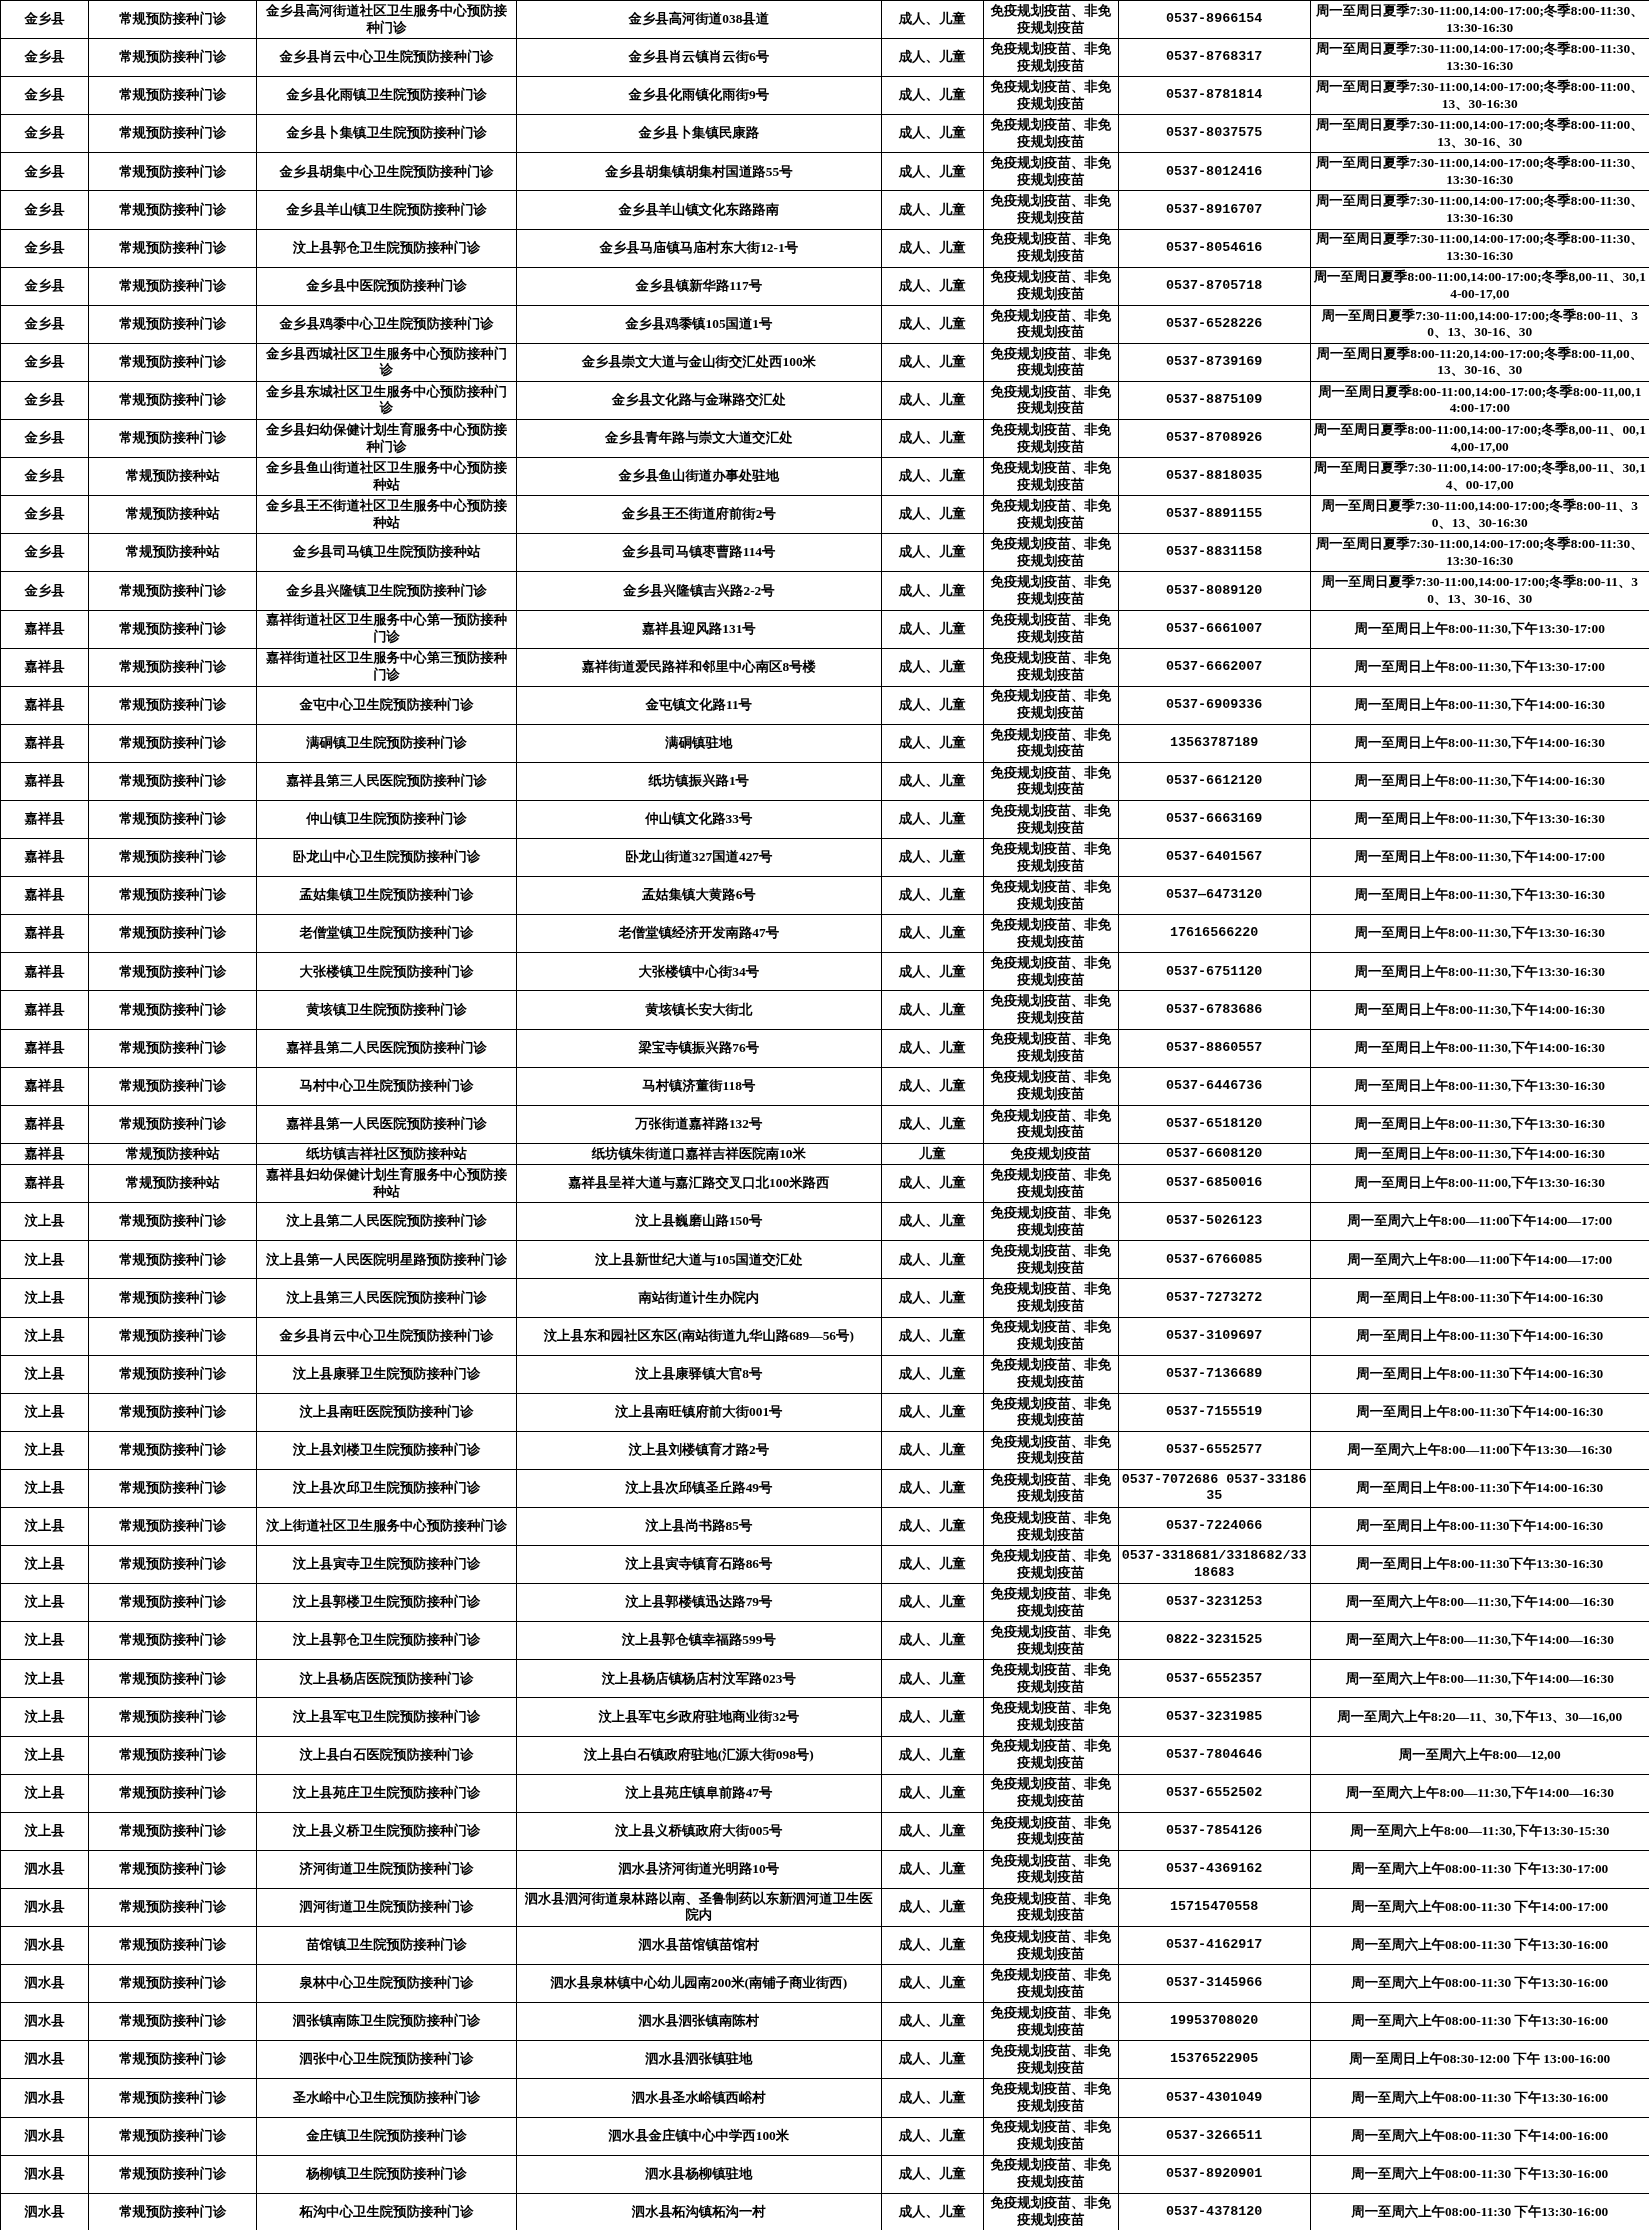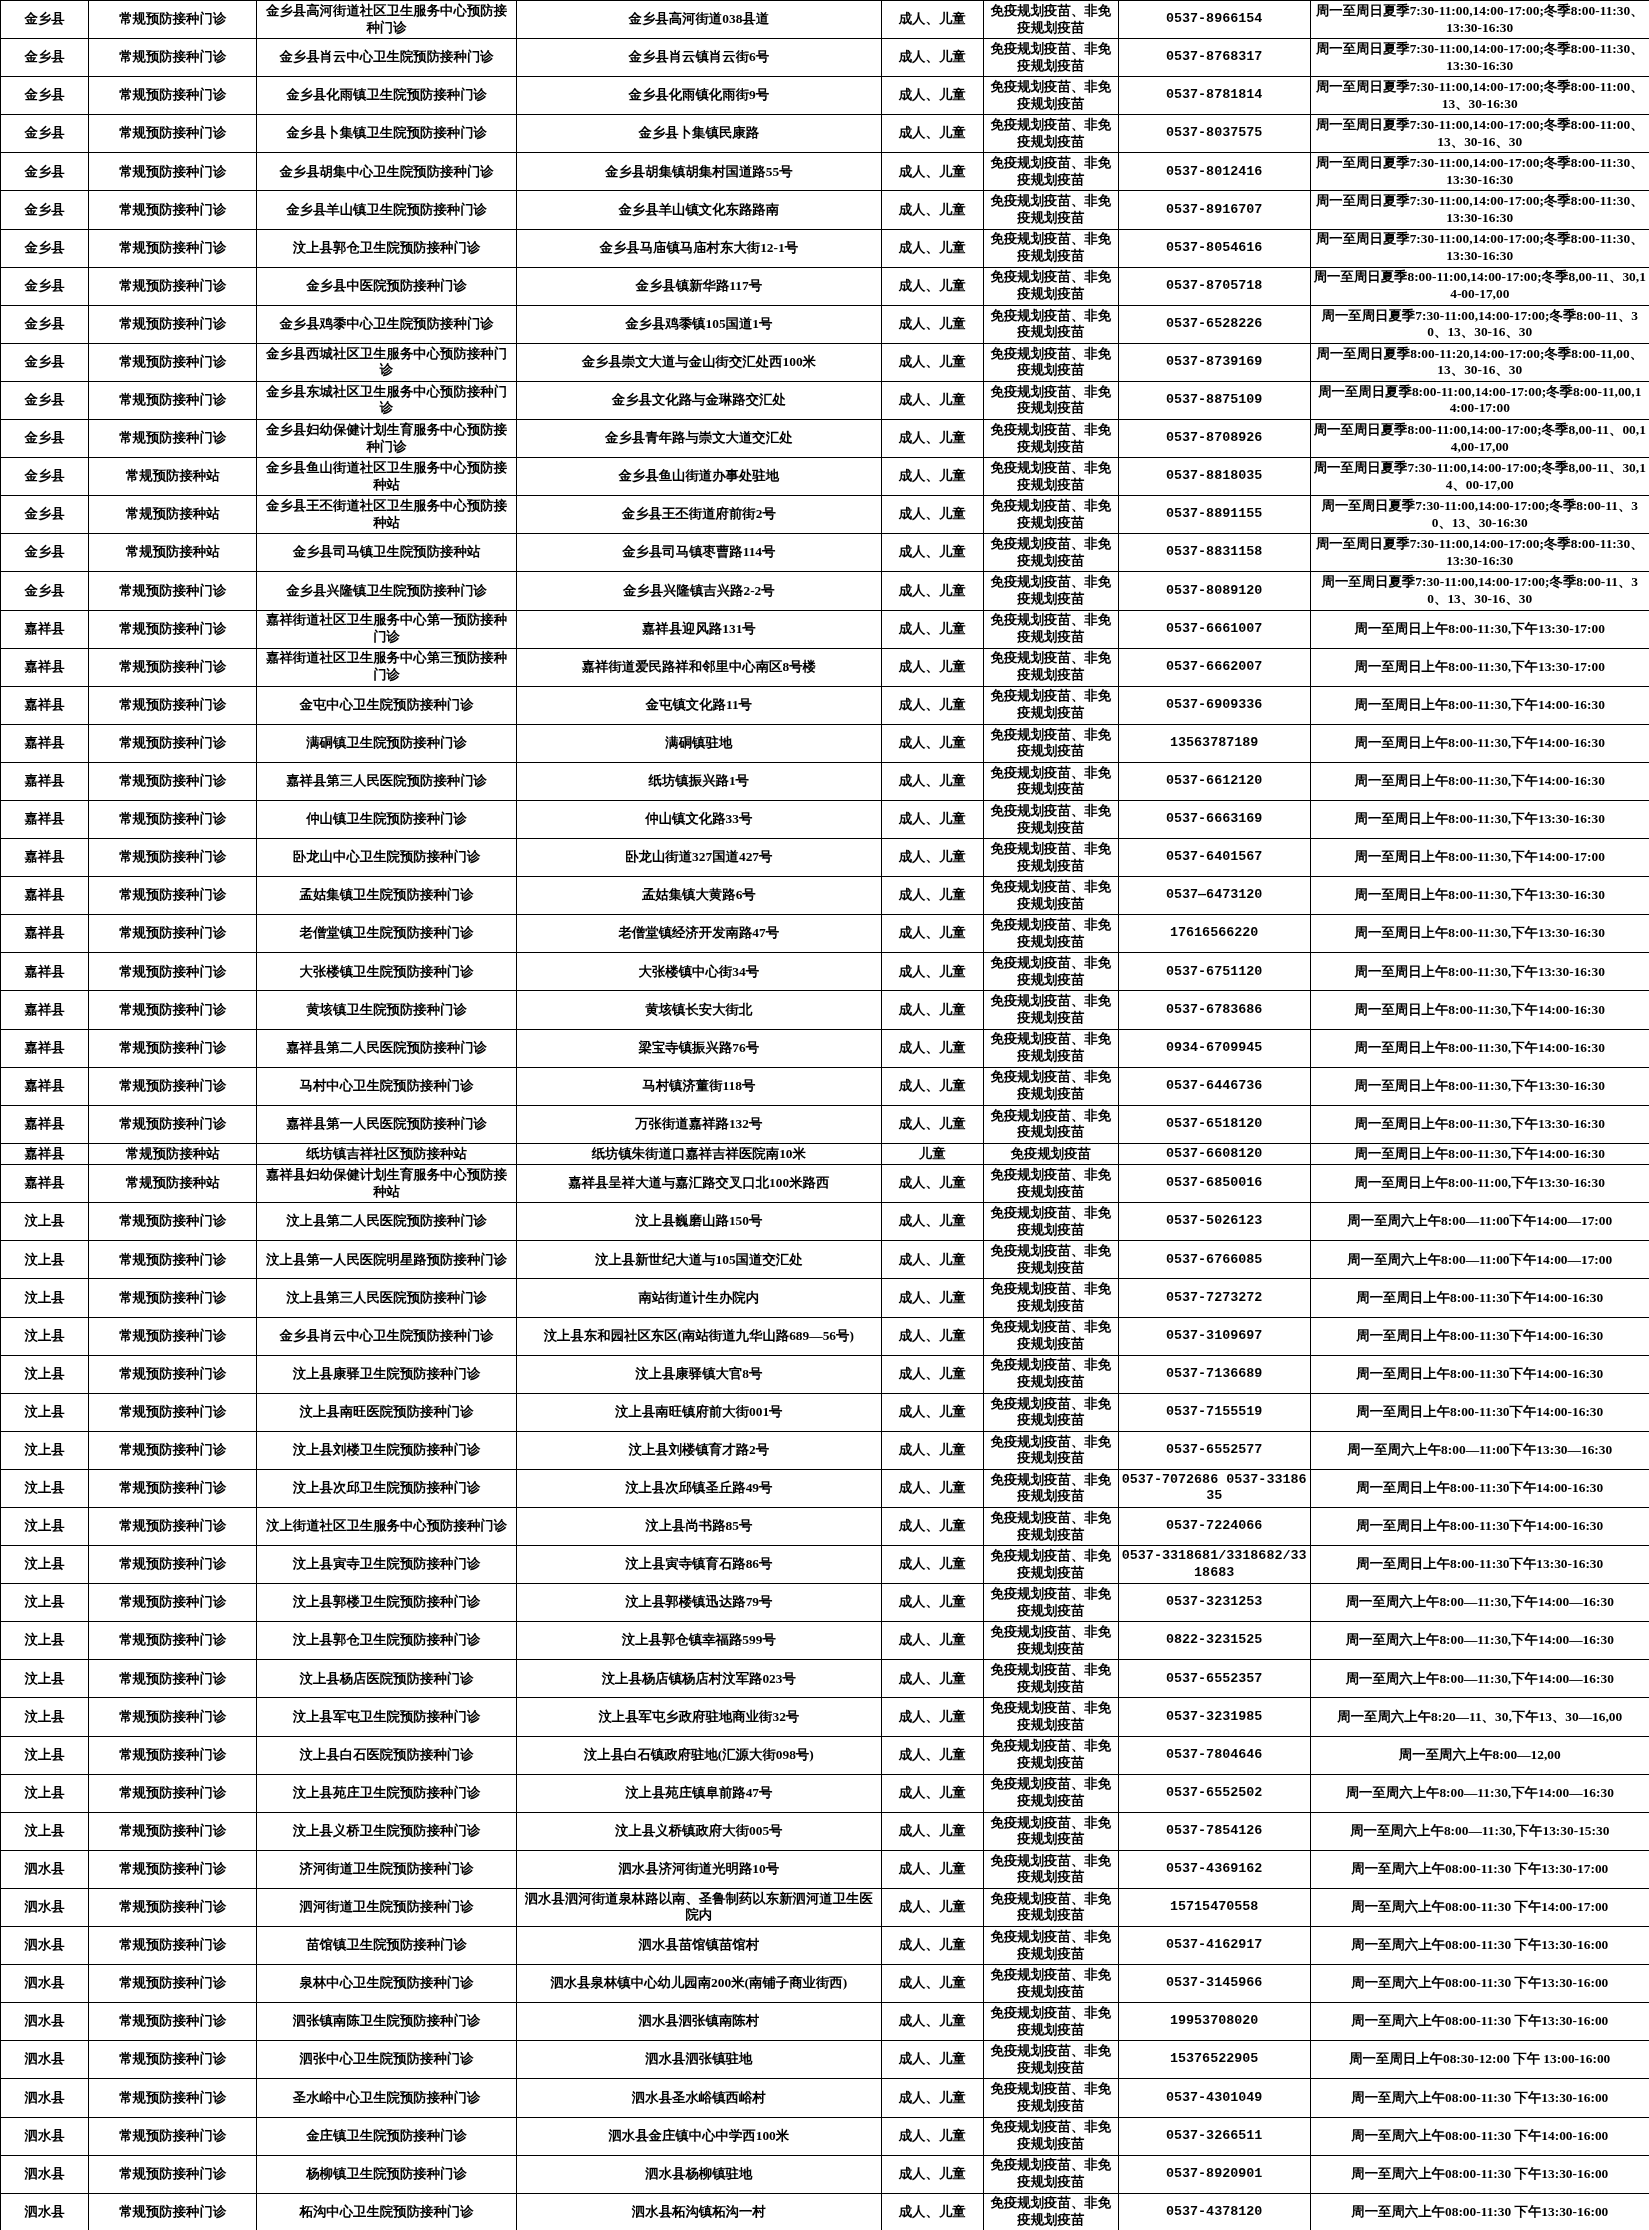--- a/index.html
+++ b/index.html
@@ -326,21 +326,21 @@
         <td class="cell-phone">0537-6783686</td>
         <td class="cell-sched">周一至周日上午8:00-11:30,下午14:00-16:30</td>
       </tr>
       <tr>
         <td class="cell-county">嘉祥县</td>
         <td class="cell-type">常规预防接种门诊</td>
         <td class="cell-name">嘉祥县第二人民医院预防接种门诊</td>
         <td class="cell-addr">梁宝寺镇振兴路76号</td>
         <td class="cell-people">成人、儿童</td>
         <td class="cell-vaccine">免疫规划疫苗、非免疫规划疫苗</td>
-        <td class="cell-phone">0934-6709945</td>
+        <td class="cell-phone">0537-8860557</td>
         <td class="cell-sched">周一至周日上午8:00-11:30,下午14:00-16:30</td>
       </tr>
       <tr>
         <td class="cell-county">嘉祥县</td>
         <td class="cell-type">常规预防接种门诊</td>
         <td class="cell-name">马村中心卫生院预防接种门诊</td>
         <td class="cell-addr">马村镇济董街118号</td>
         <td class="cell-people">成人、儿童</td>
         <td class="cell-vaccine">免疫规划疫苗、非免疫规划疫苗</td>
         <td class="cell-phone">0537-6446736</td>

